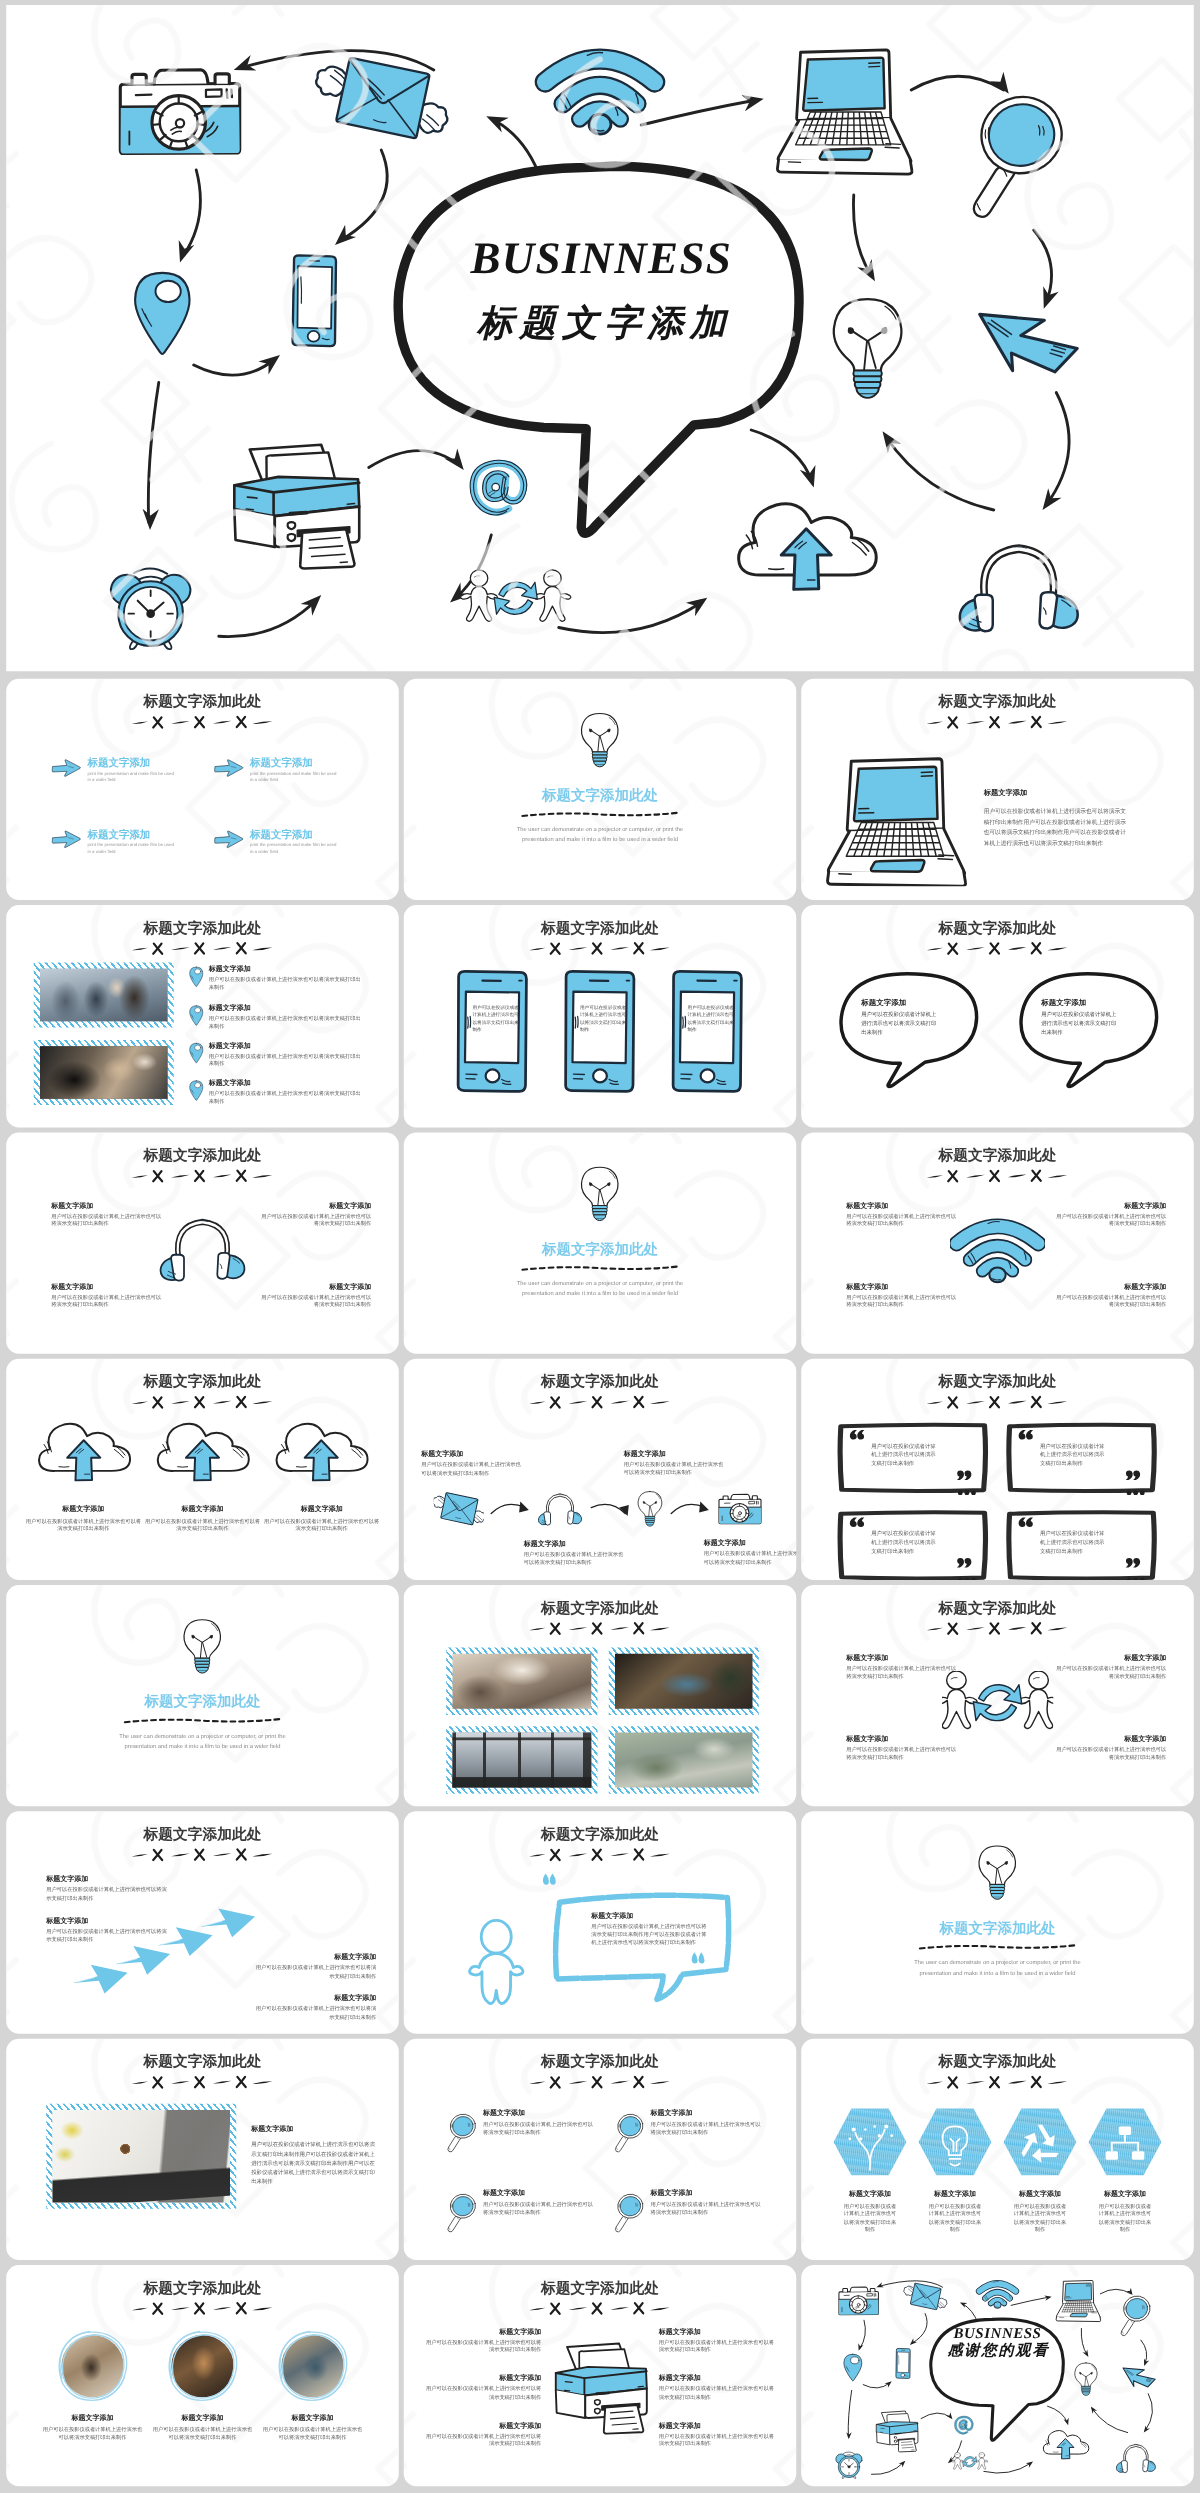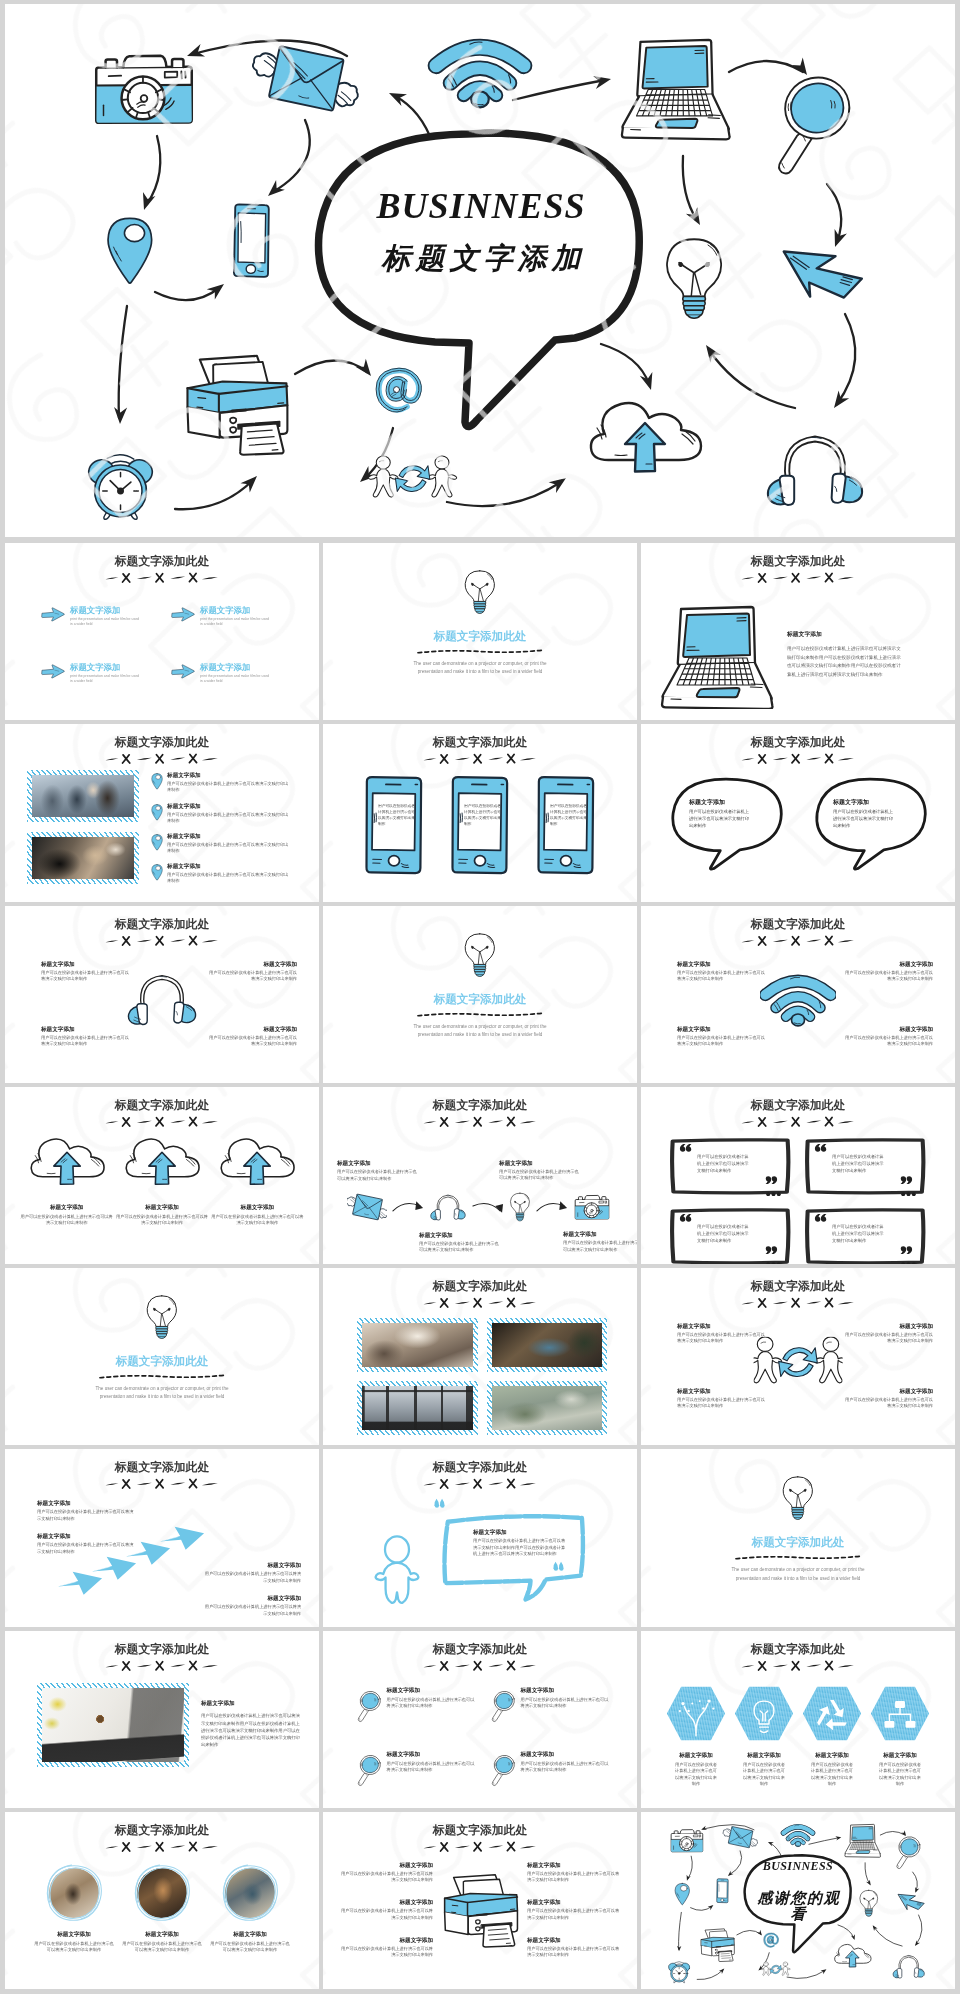--- a/index.html
+++ b/index.html
@@ -9,21 +9,21 @@
 .hero{position:absolute;left:5px;top:4px;width:950px;height:533px;background:#fff;overflow:hidden;}
 .hero svg{display:block;}
 .hero-txt{position:absolute;left:312px;top:138px;width:328px;height:180px;z-index:5;
           display:flex;flex-direction:column;align-items:center;justify-content:center;}
 .hero-t{font-family:"Liberation Serif",serif;font-style:italic;font-weight:700;font-size:36px;
         letter-spacing:1px;color:#151515;}
 .hero-s{font-size:29px;font-weight:700;color:#151515;letter-spacing:5px;margin-top:12px;padding-left:5px;
         font-family:"Liberation Serif",serif;font-style:italic;}
 .grid{position:absolute;left:5px;top:543px;width:950px;height:1446px;
       display:grid;grid-template-columns:repeat(3,1fr);grid-template-rows:repeat(8,1fr);gap:4px;}
-.slide{background:#fff;position:relative;overflow:hidden;}
+.slide{background:#fff;position:relative;overflow:hidden;border-radius:10px;}
 .wm{position:absolute;left:0;top:0;width:100%;height:100%;pointer-events:none;z-index:0;overflow:hidden;opacity:.62;}
 .slide > *:not(.wm){z-index:2;}
 .hero > *:not(.wm){z-index:2;}
 .s-hd,.fa-grid,.lt,.pp,.tp,.tb,.tc,.pc,.qq,.pg,.mq,.hx,.cp,.ps{position:absolute;}
 .wm svg{display:block;}
 .s-hd{position:absolute;left:0;top:11px;width:100%;text-align:center;}
 .s-title{font-size:11.8px;font-weight:700;color:#3a3a3a;letter-spacing:0;line-height:1.2;}
 .trule{display:block;margin:4px auto 0;width:118px;height:13px;}
 .drule{display:block;width:128px;height:9px;margin:3px auto 2px;}
 
@@ -198,21 +198,21 @@
 .ps-r{text-align:left;}
 .ps-lb{font-size:5.6px;font-weight:700;color:#222;}
 .ps-bd{font-size:4.2px;line-height:1.5;color:#555;margin-top:1px;}
 
 
 .th{position:absolute;inset:0;overflow:hidden;}
 .th svg{width:100%;height:100%;display:block;}
 .th-txt{position:absolute;left:34.5%;top:27.5%;width:31%;text-align:center;z-index:5;}
 .th-t{font-family:"Liberation Serif",serif;font-style:italic;font-weight:700;font-size:12px;color:#151515;
       letter-spacing:0.4px;line-height:1.1;}
-.th-s{font-size:15px;font-weight:700;color:#151515;letter-spacing:1.6px;margin-top:16px;padding-left:1.6px;
+.th-s{font-size:12px;font-weight:700;color:#151515;letter-spacing:1.6px;margin-top:0;padding-left:1.6px;
       font-family:"Liberation Serif",serif;font-style:italic;line-height:1.1;}
 
 
 .ph-in{background-repeat:no-repeat;background-size:cover;}
 .ph-a{background-color:#8d9daa;background-image:
  radial-gradient(ellipse 17% 60% at 74% 55%,rgba(48,38,30,.92) 0%,rgba(58,47,40,0) 72%),
  radial-gradient(ellipse 10% 28% at 60% 36%,rgba(232,214,192,.9) 0%,rgba(230,211,189,0) 74%),
  radial-gradient(ellipse 13% 46% at 44% 58%,rgba(38,50,62,.85) 0%,rgba(46,58,70,0) 76%),
  radial-gradient(ellipse 15% 52% at 20% 62%,rgba(70,82,94,.8) 0%,rgba(76,88,100,0) 76%),
  linear-gradient(168deg,#c2cfda 0%,#93a2af 38%,#70808e 68%,#4f5b68 100%);}

